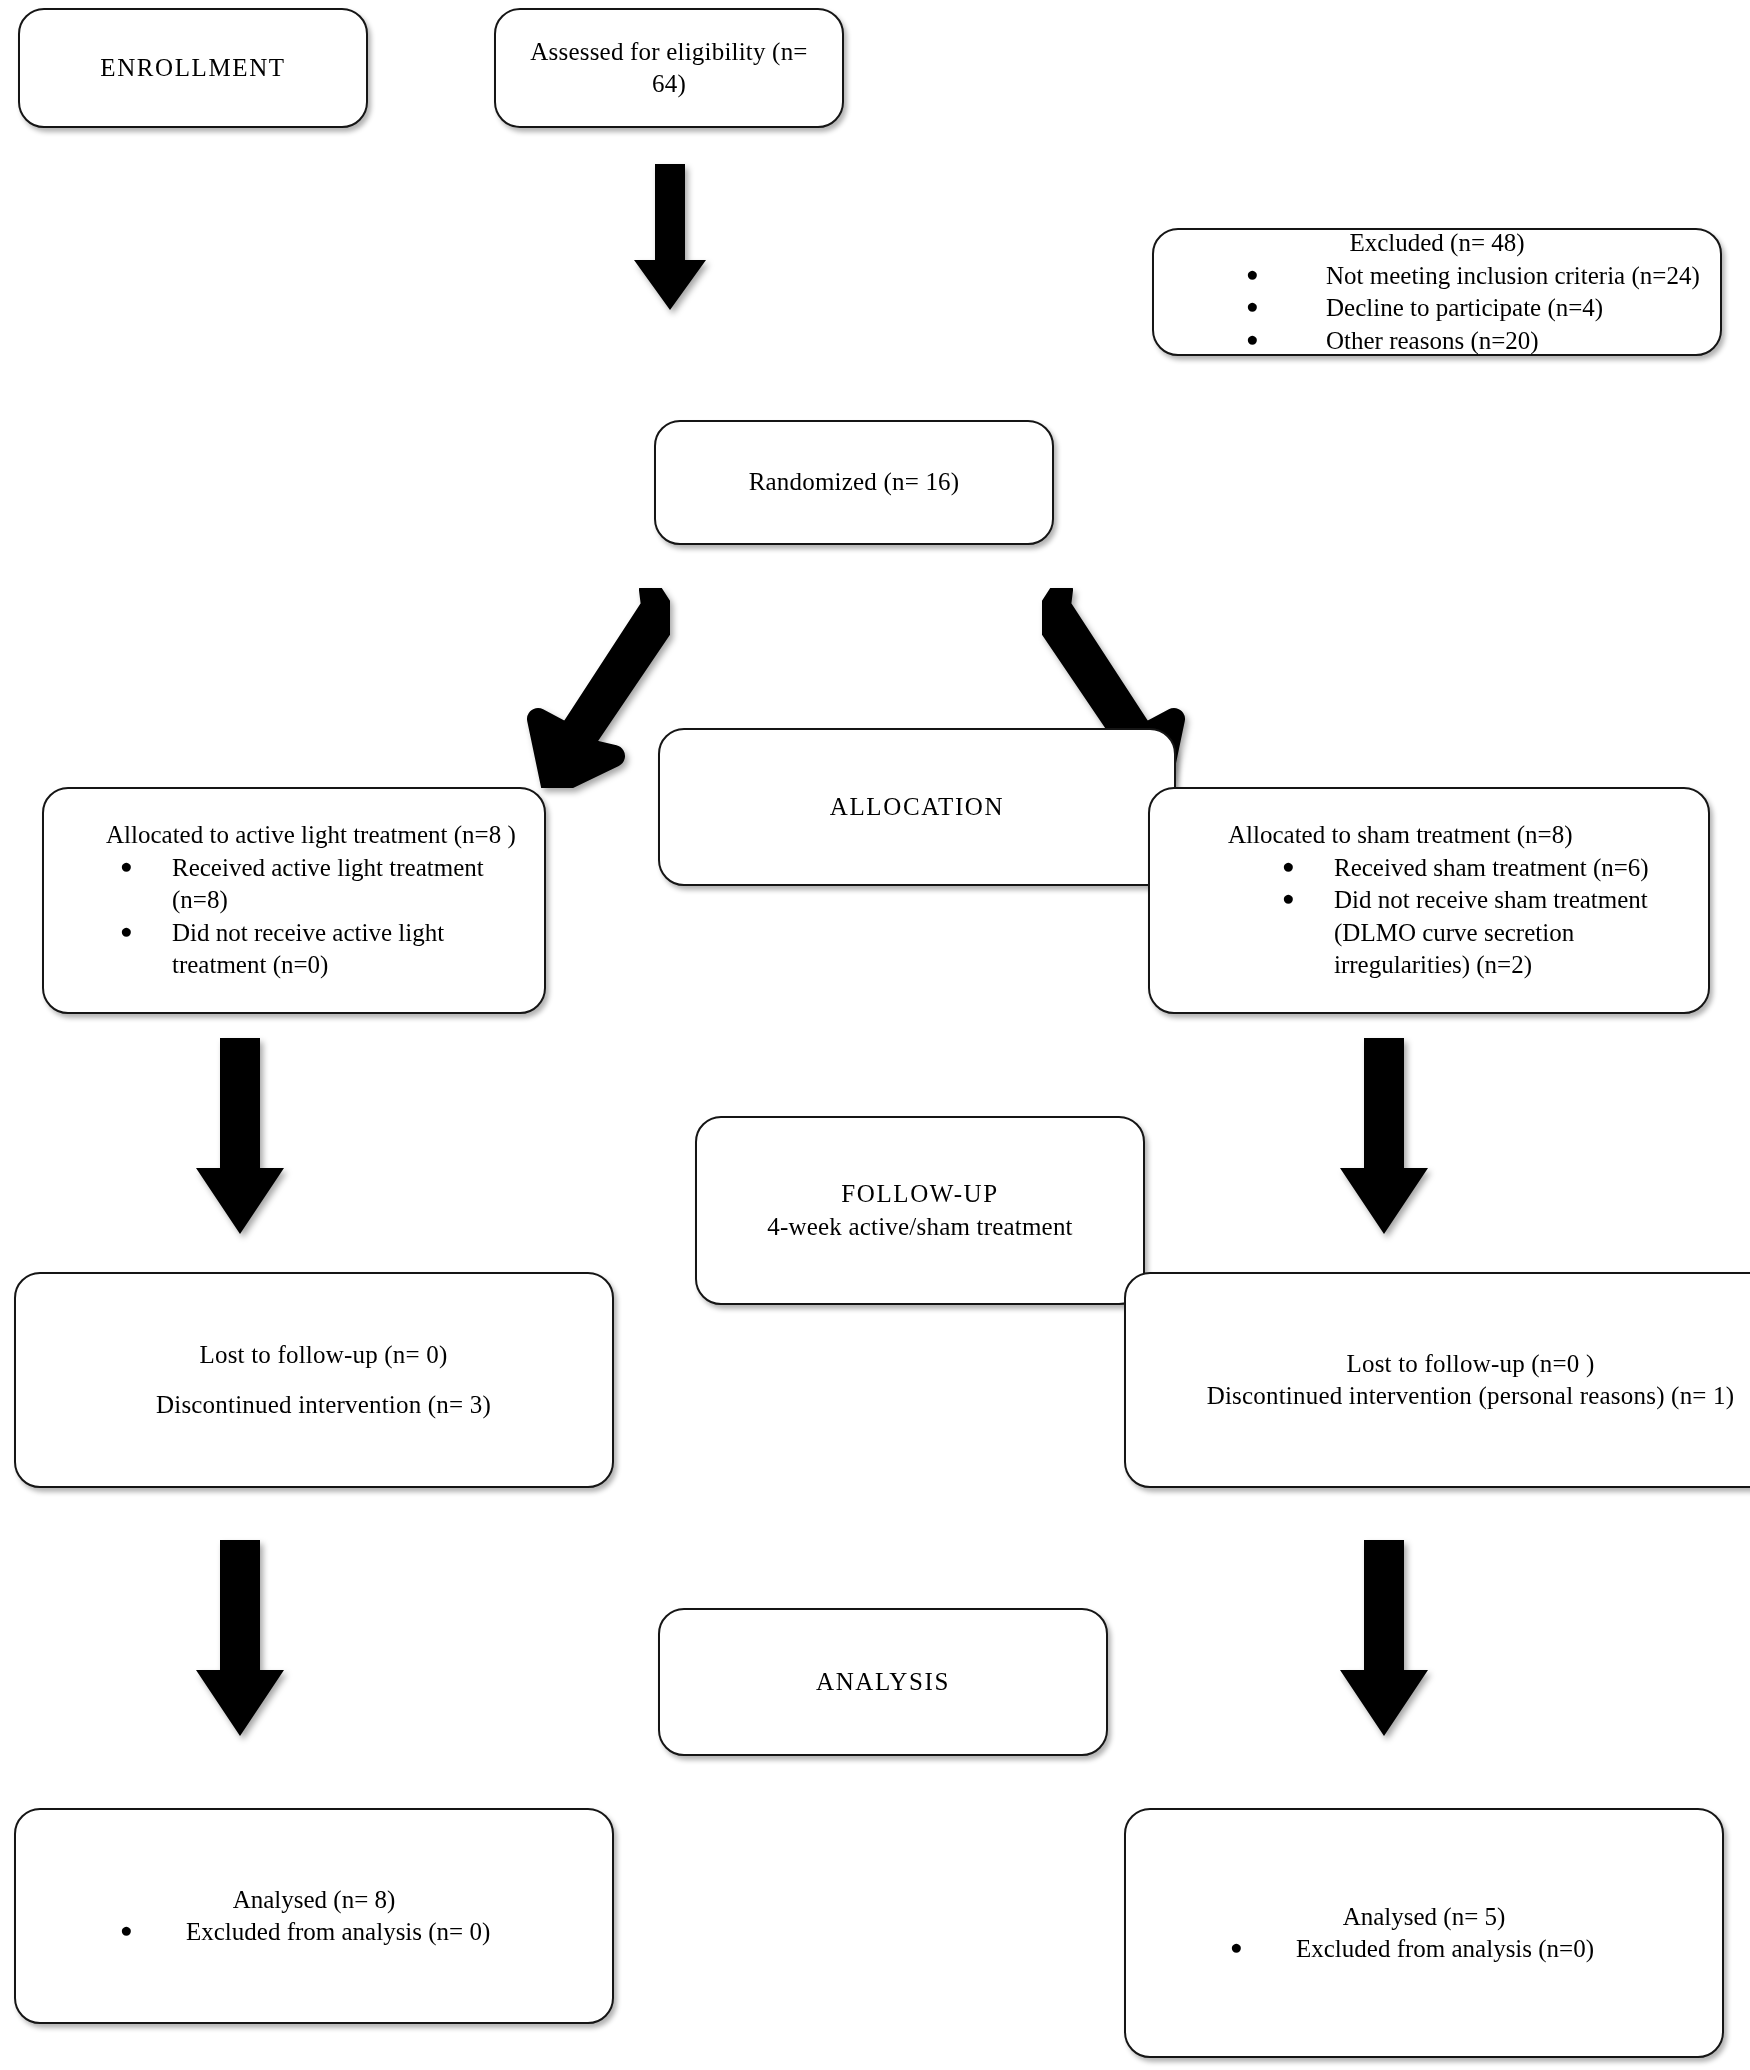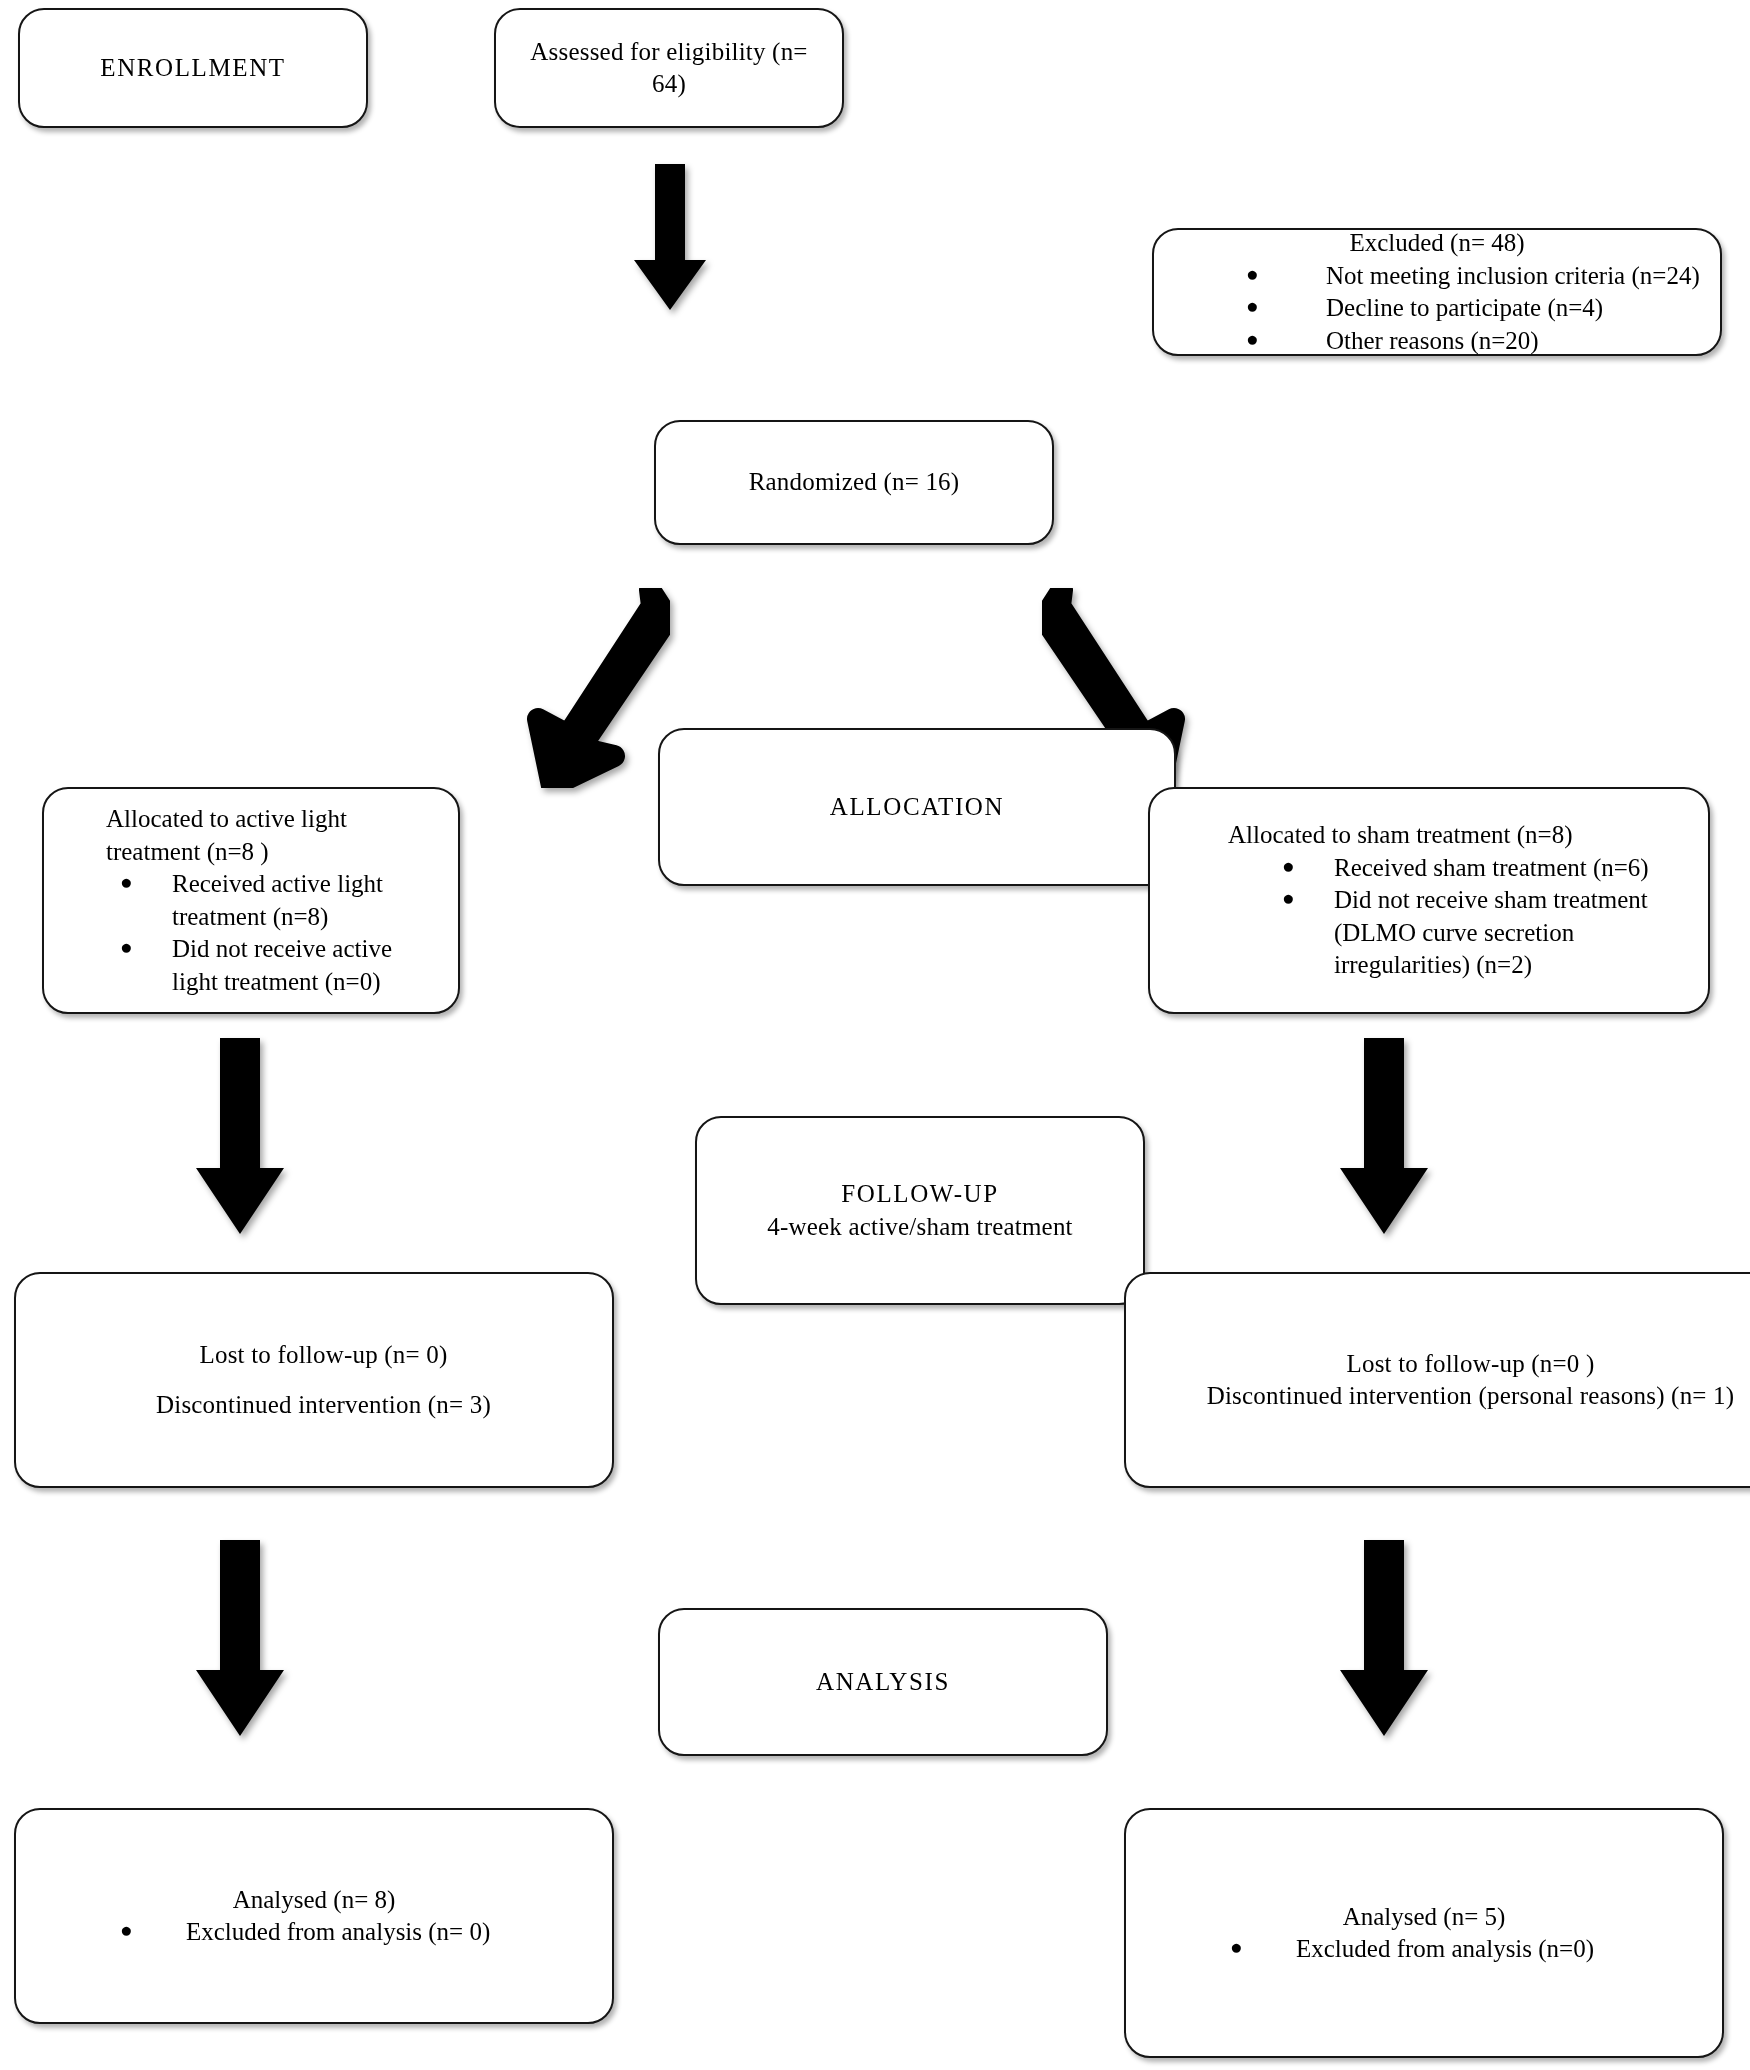--- a/index.html
+++ b/index.html
@@ -152,21 +152,21 @@
       <polygon points="20,2 2,30 90,160 56,168 118,198 132,131 102,147 18,18" fill="#000000" stroke="#000000" stroke-width="22" stroke-linejoin="round"></polygon>
     </svg>
   </div>
 
   <div class="fbox" style="left:658px; top:728px; width:518px; height:158px;">
     <div class="inner">
       <div class="center-txt caps">ALLOCATION</div>
     </div>
   </div>
 
-  <div class="fbox" style="left:42px; top:787px; width:418px; height:227px; padding:10px 14px;">
+  <div class="fbox" style="left:42px; top:787px; width:504px; height:227px; padding:10px 14px;">
     <div class="inner">
       <div class="head-line left-head" style="margin-left:48px;">Allocated to active light treatment (n=8 )</div>
       <ul class="blist" style="margin-left:62px;">
         <li>
           <span class="bul">●</span>
           <span class="btxt" style="margin-left:52px;">Received active light treatment (n=8)</span>
         </li>
         <li>
           <span class="bul">●</span>
           <span class="btxt" style="margin-left:52px;">Did not receive active light treatment (n=0)</span>

